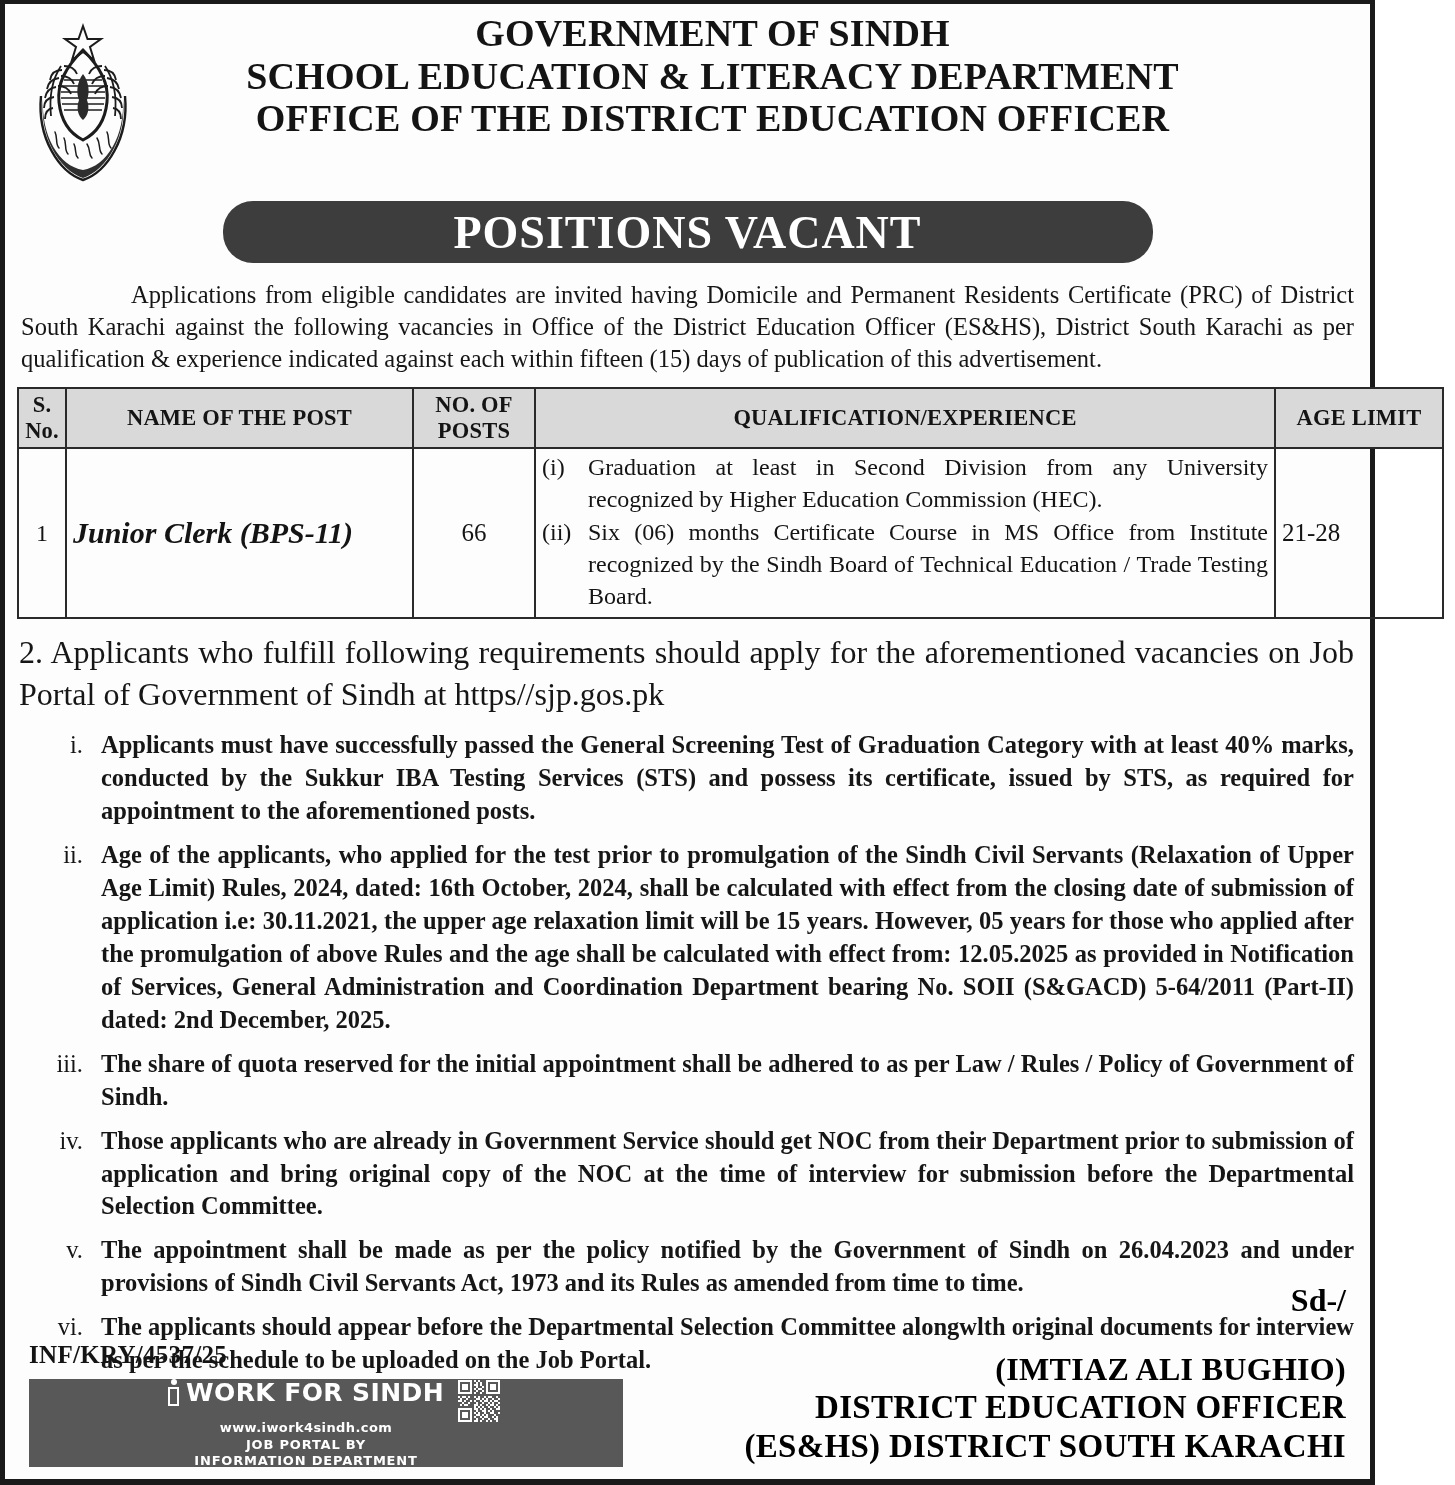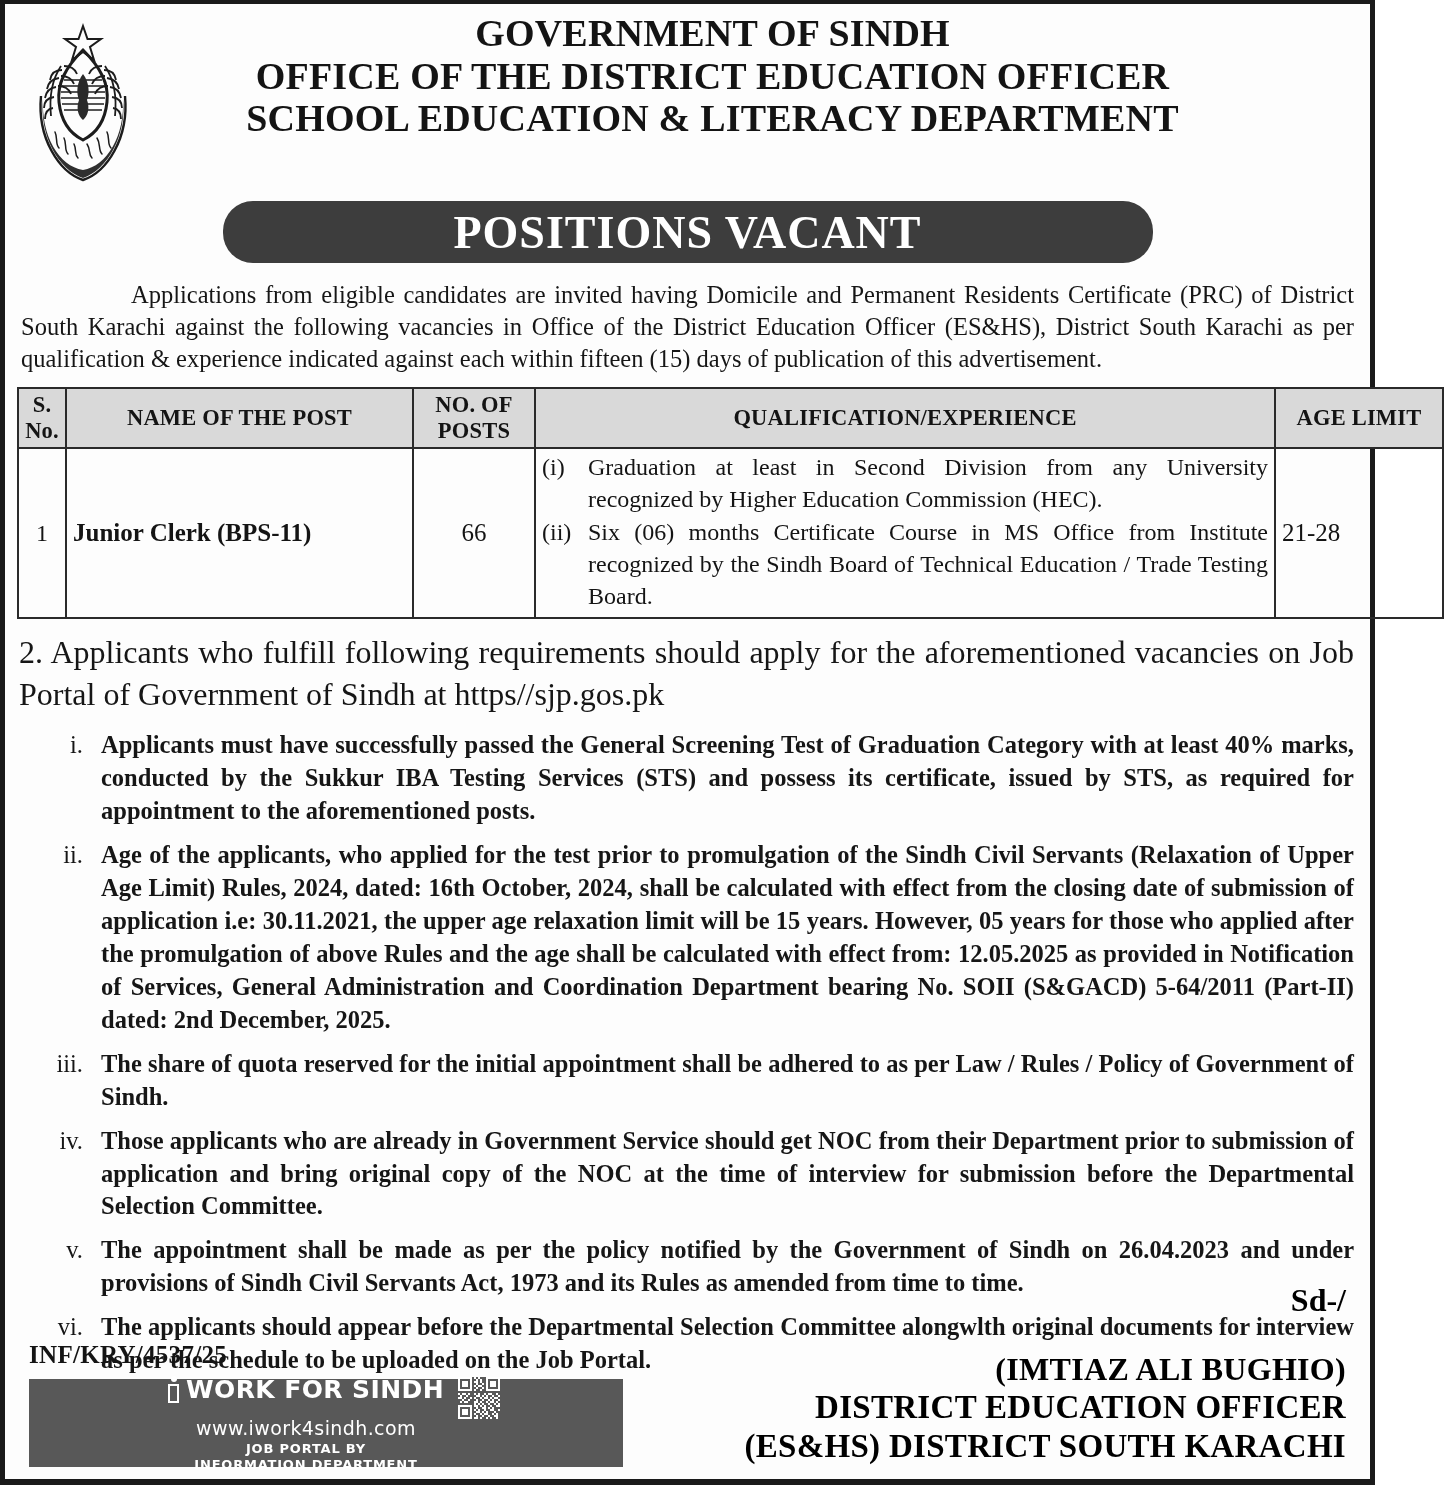--- a/index.html
+++ b/index.html
@@ -108,21 +108,21 @@
     height: 52px;
     letter-spacing: .2px;
   }
   .col-sno   { width: 48px; }
   .col-name  { width: 347px; }
   .col-posts { width: 122px; }
   .col-qual  { width: 740px; }
   .col-age   { width: 168px; }
 
   td.c-sno  { text-align: center; vertical-align: middle; font-size: 24px; }
-  td.c-name { text-align: left; vertical-align: middle; font-size: 25px; font-weight: bold; padding-left: 18px; }
+  td.c-name { text-align: left; vertical-align: middle; font-size: 30px; font-weight: bold; padding-left: 18px; font-style: italic; }
   td.c-posts{ text-align: center; vertical-align: middle; font-size: 25px; }
   td.c-age  { text-align: left; vertical-align: middle; font-size: 25px; }
   td.c-qual { vertical-align: middle; padding: 8px 8px 8px 10px; }
 
   .qlist { list-style: none; margin: 0; padding: 0; }
   .qlist li {
     display: flex;
     font-size: 24px;
     line-height: 1.33;
     margin-bottom: 1px;
@@ -216,21 +216,21 @@
     letter-spacing: .4px;
   }
   .ibadge {
     display: inline-flex; flex-direction: column; align-items: center;
     margin-right: 7px;
   }
   .ibadge .dot { width: 6px; height: 6px; background: #fff; border-radius: 50%; margin-bottom: 2px;}
   .ibadge .stem { width: 11px; height: 19px; border: 2px solid #fff; }
   .fweb {
     font-family: "DejaVu Sans", "Liberation Sans", sans-serif;
-    font-size: 19px; font-weight: normal; letter-spacing: .4px;
+    font-size: 13px; font-weight: bold; letter-spacing: .4px;
     margin-top: 13px;
   }
   .fjp {
     font-family: "DejaVu Sans", "Liberation Sans", sans-serif;
     font-size: 13px; font-weight: bold; letter-spacing: .8px;
     margin-top: 2px;
   }
   .fid {
     font-family: "DejaVu Sans", "Liberation Sans", sans-serif;
     font-size: 13px; font-weight: bold; letter-spacing: .8px;
@@ -298,22 +298,22 @@
             <path d="M56 124 C60 130 57 134 61 138"></path>
             <path d="M66 118 C70 124 67 130 71 134"></path>
             <path d="M76 112 C79 118 76 124 80 128"></path>
           </g>
         </g>
       </svg>
     </div>
 
     <div class="titles">
       <div class="t t1">GOVERNMENT OF SINDH</div>
+      <div class="t t2">SCHOOL EDUCATION &amp; LITERACY DEPARTMENT</div>
       <div class="t t3">OFFICE OF THE DISTRICT EDUCATION OFFICER</div>
-      <div class="t t2">SCHOOL EDUCATION &amp; LITERACY DEPARTMENT</div>
     </div>
   </div>
 
   <div class="banner-wrap">
     <div class="banner">POSITIONS VACANT</div>
   </div>
 
   <div class="intro">Applications from eligible candidates are invited having Domicile and Permanent Residents Certificate (PRC) of District South Karachi against the following vacancies in Office of the District Education Officer (ES&amp;HS), District South Karachi as per qualification &amp; experience indicated against each within fifteen (15) days of publication of this advertisement.</div>
 
   <table class="vac">

